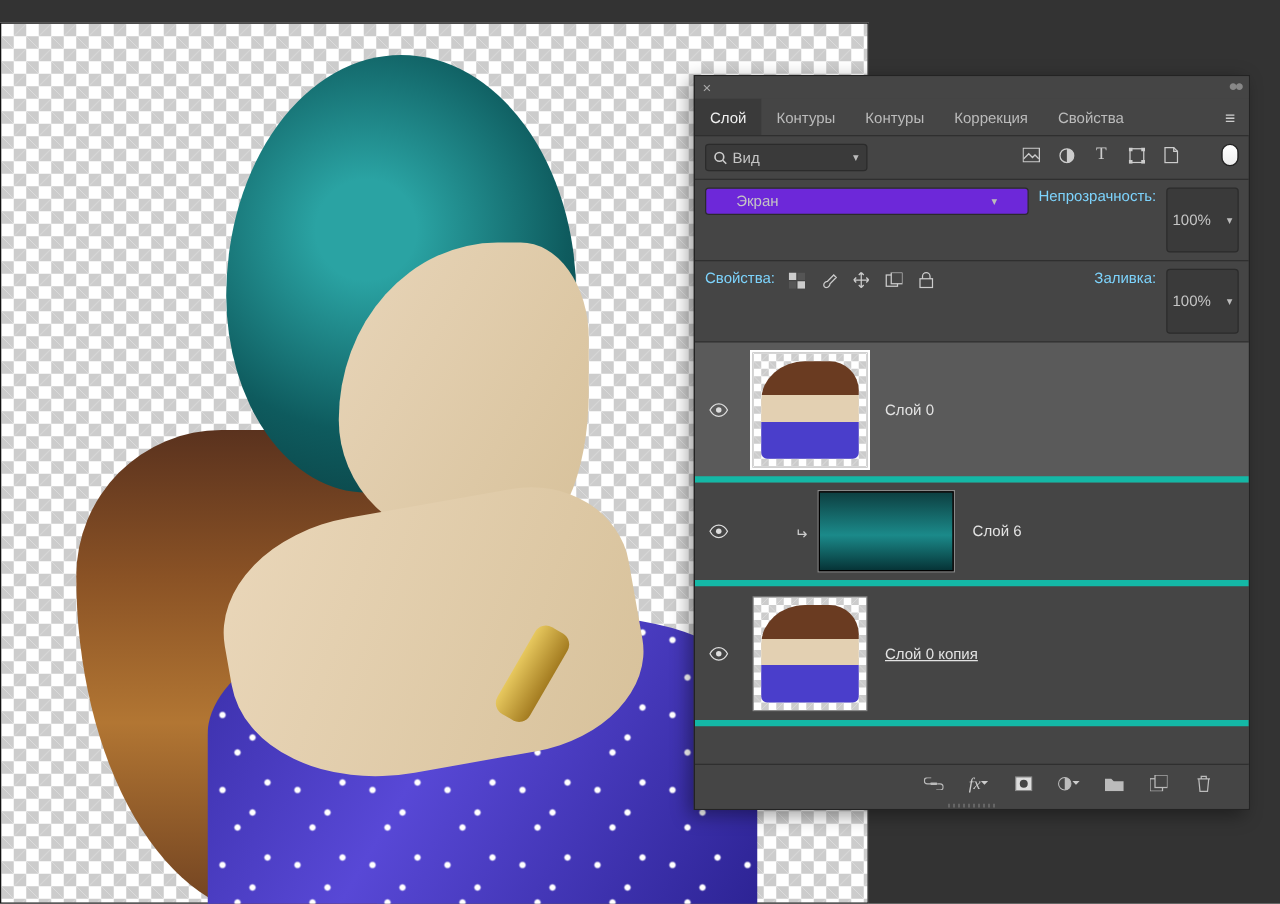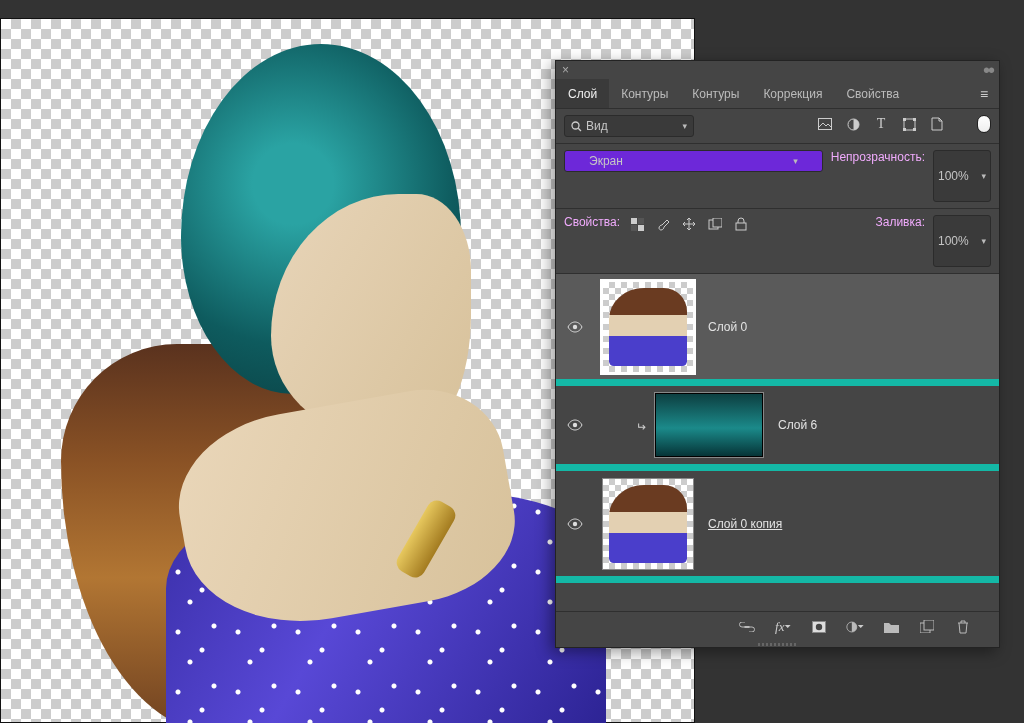--- a/index.html
+++ b/index.html
@@ -168,34 +168,34 @@
   .blend-select {
     display:flex; align-items:center;
     background:#6d28d9; border:1px solid #2b2b2b;
     border-radius:3px; padding:3px 24px; flex:1; gap:4px;
   }
   .num-field {
     display:flex; align-items:center; gap:4px;
     background:#3a3a3a; border:1px solid #2b2b2b;
     border-radius:3px; padding:18px 4px; min-width:58px;
   }
-  .label { color:#f0abfc; white-space:nowrap; }
+  .label { color:#7dd3fc; white-space:nowrap; }
   .underline { text-decoration: underline; }
   .lock-icons { display:flex; gap:8px; align-items:center; }
   .lock-icons .icon-btn { width:18px; }
   .layers-area {
     flex:1;
     overflow:auto;
     background:#454545;
   }
   .layer {
     display:flex;
     align-items:center;
     min-height: 102px;
-    border-bottom:7px solid #14b8a6;
+    border-bottom:5px solid #14b8a6;
     padding: 6px 10px 6px 6px;
     gap:14px;
   }
   .layer.active { background:#5a5a5a; }
   .vis-col {
     width: 26px; display:flex; justify-content:center;
     color:#ddd; font-size:14px; cursor:pointer;
   }
   .thumb-wrap { display:flex; align-items:center; gap:8px; }
   .clip-arrow {

